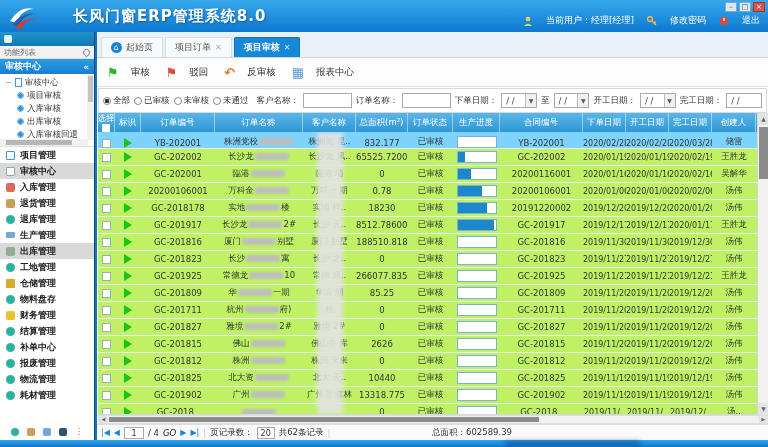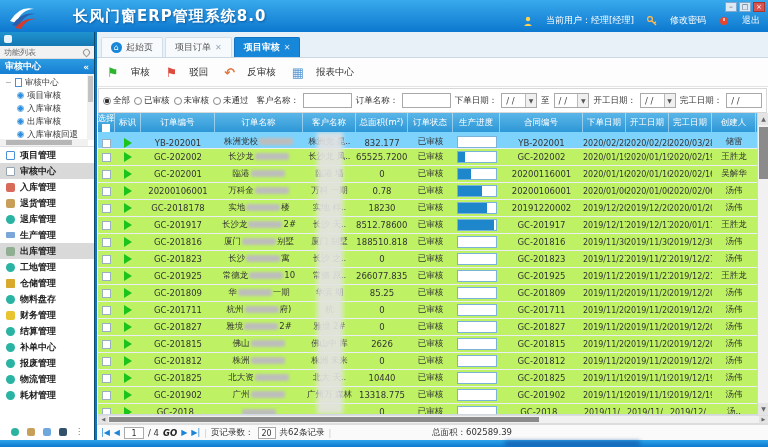--- a/index.html
+++ b/index.html
@@ -135,21 +135,21 @@
     line-height:7px; color:#666; background:#e4e4e4; }
   .hsbtn.rt { right:0; }
   .hthumb { position:absolute; left:10px; top:1px; width:430px; height:5px; background:#8b8b8b; }
 
   
   .pager { position:relative; height:16px; display:flex; align-items:center; gap:4px;
     padding-left:4px; font-size:8.5px; border-top:1px solid #ddd; background:#fafafa; }
   .pgnav { color:#1b84d8; font-size:8px; cursor:pointer; }
   .pginput { width:20px; height:12px; border:1px solid #aaa; background:#fff; text-align:center;
     font-size:8px; line-height:12px; }
-  .go { font-weight:bold; color:#222; font-style:italic; cursor:pointer; }
+  .go { font-weight:normal; color:#222; font-style:italic; cursor:pointer; }
   .psep { color:#ccc; }
   .szinput { width:18px; height:12px; border:1px solid #aaa; background:#fff; text-align:center;
     font-size:8px; line-height:12px; }
   .totarea { position:absolute; left:335px; top:2px; color:#333; }
 </style>
 </head>
 <body>
 
 <div class="screen">
 

